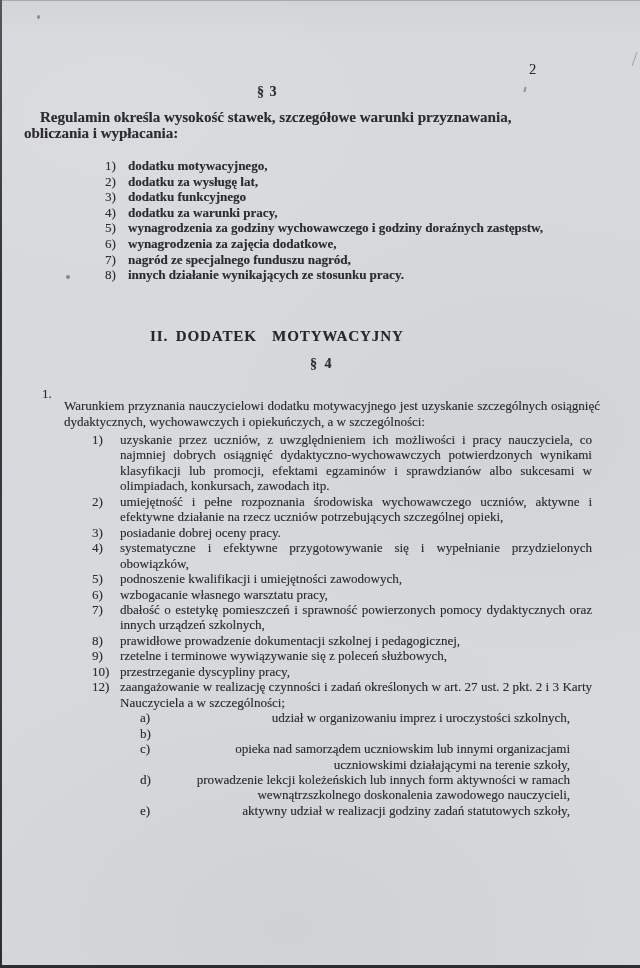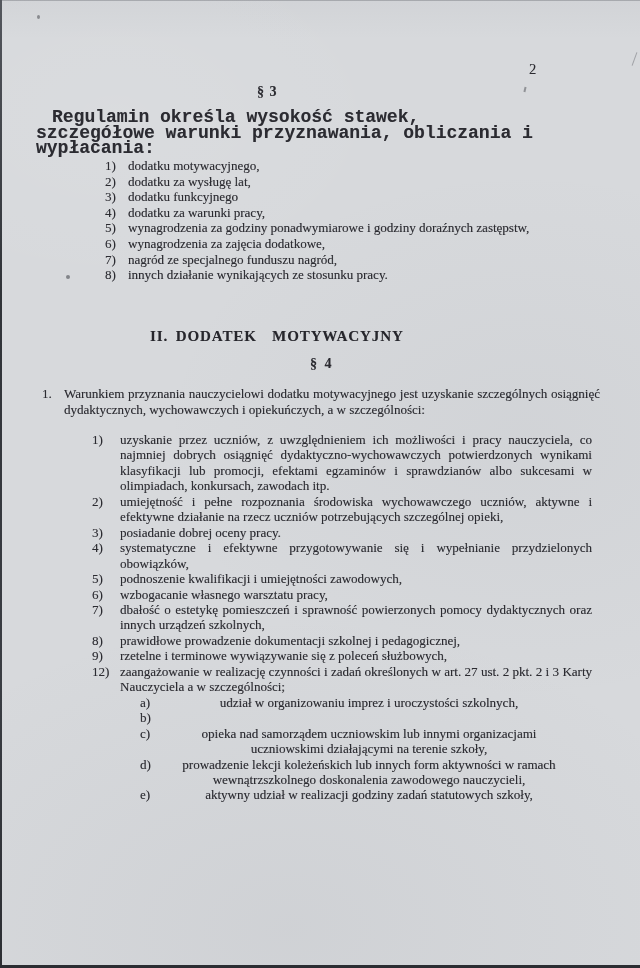--- a/index.html
+++ b/index.html
@@ -28,42 +28,42 @@
   .speck.s1{left:37px;top:15px;width:3px;height:4px;opacity:.55;}
   .speck.s2{left:66px;top:275px;width:4px;height:4px;opacity:.6;}
   .mark-tick{position:absolute;left:524px;top:87px;width:2px;height:5px;background:#55575d;opacity:.55;transform:rotate(14deg);}
   .scratch{position:absolute;left:634px;top:52px;width:1px;height:14px;background:#6a6c72;opacity:.5;transform:rotate(20deg);}
 
   .abs{position:absolute;}
   .b{font-weight:bold;}
 
   .page-number{left:529px;top:61px;font-size:14.5px;}
   .s3-heading{left:257px;top:84px;font-size:14px;word-spacing:2px;}
-  .intro{left:36px;top:110px;width:500px;font-size:18px;line-height:15.6px;text-indent:16px;font-family:Liberation Mono, monospace;}
+  .intro{left:24px;top:110px;width:500px;font-size:15px;line-height:15.6px;text-indent:16px;}
 
   .list1{left:105px;top:158px;font-size:13px;line-height:15.6px;}
   .list1 .row{display:flex;}
   .list1 .marker{flex:0 0 23px;}
-  .list1 .txt{white-space:nowrap;}
+  .list1 .txt{white-space:nowrap;font-weight:bold;}
 
   .chapter-heading{left:150px;top:328px;font-size:15px;letter-spacing:0.9px;word-spacing:3px;white-space:pre;color:#26262c;text-align:right;}
   .s4-heading{left:310px;top:356px;font-size:14px;word-spacing:4px;}
 
   .clause{left:42px;top:386px;width:560px;font-size:13px;line-height:15.9px;display:flex;}
   .clause .marker{flex:0 0 22px;}
-  .clause .txt{width:536px;text-align:justify;}
+  .clause .txt{width:536px;text-align:justify;margin-top:12px;}
 
   .list2{left:92px;top:432px;font-size:13px;line-height:15.45px;}
   .list2 .row{display:flex;}
   .list2 .marker{flex:0 0 28px;}
   .list2 .txt{width:472px;text-align:justify;}
 
   .sublist{margin-left:48px;}
   .sublist .marker{flex:0 0 28px;}
-  .sublist .txt{width:402px;text-align:center;}
+  .sublist .txt{width:402px;text-align:right;}
 </style>
 </head>
 <body>
 
 <div class="page">
   <div class="edge-top"></div>
   <div class="edge-left"></div>
   <div class="edge-bottom"></div>
   <div class="speck s1"></div>
   <div class="speck s2"></div>
@@ -88,21 +88,21 @@
     <div class="row">
         <span class="marker">3)</span>
         <span class="txt">dodatku funkcyjnego</span>
       </div>
     <div class="row">
         <span class="marker">4)</span>
         <span class="txt">dodatku za warunki pracy,</span>
       </div>
     <div class="row">
         <span class="marker">5)</span>
-        <span class="txt">wynagrodzenia za godziny ponadwymiarowe i godziny doraźnych zastępstw,</span>
+        <span class="txt">wynagrodzenia za godziny wychowawczego i godziny doraźnych zastępstw,</span>
       </div>
     <div class="row">
         <span class="marker">6)</span>
         <span class="txt">wynagrodzenia za zajęcia dodatkowe,</span>
       </div>
     <div class="row">
         <span class="marker">7)</span>
         <span class="txt">nagród ze specjalnego funduszu nagród,</span>
       </div>
     <div class="row">
@@ -151,20 +151,24 @@
       </div>
     <div class="row">
         <span class="marker">8)</span>
         <span class="txt">prawidłowe prowadzenie dokumentacji szkolnej i pedagogicznej,</span>
       </div>
     <div class="row">
         <span class="marker">9)</span>
         <span class="txt">rzetelne i terminowe wywiązywanie się z poleceń służbowych,</span>
       </div>
     <div class="row">
+        <span class="marker">10)</span>
+        <span class="txt">przestrzeganie dyscypliny pracy,</span>
+      </div>
+    <div class="row">
         <span class="marker">12)</span>
         <span class="txt">zaangażowanie w realizację czynności i zadań określonych w art. 27 ust. 2 pkt. 2 i 3 Karty Nauczyciela a w szczególności;</span>
       </div>
 
     <div class="sublist">
       <div class="row">
           <span class="marker">a)</span>
           <span class="txt">udział w organizowaniu imprez i uroczystości szkolnych,</span>
         </div>
       <div class="row">

